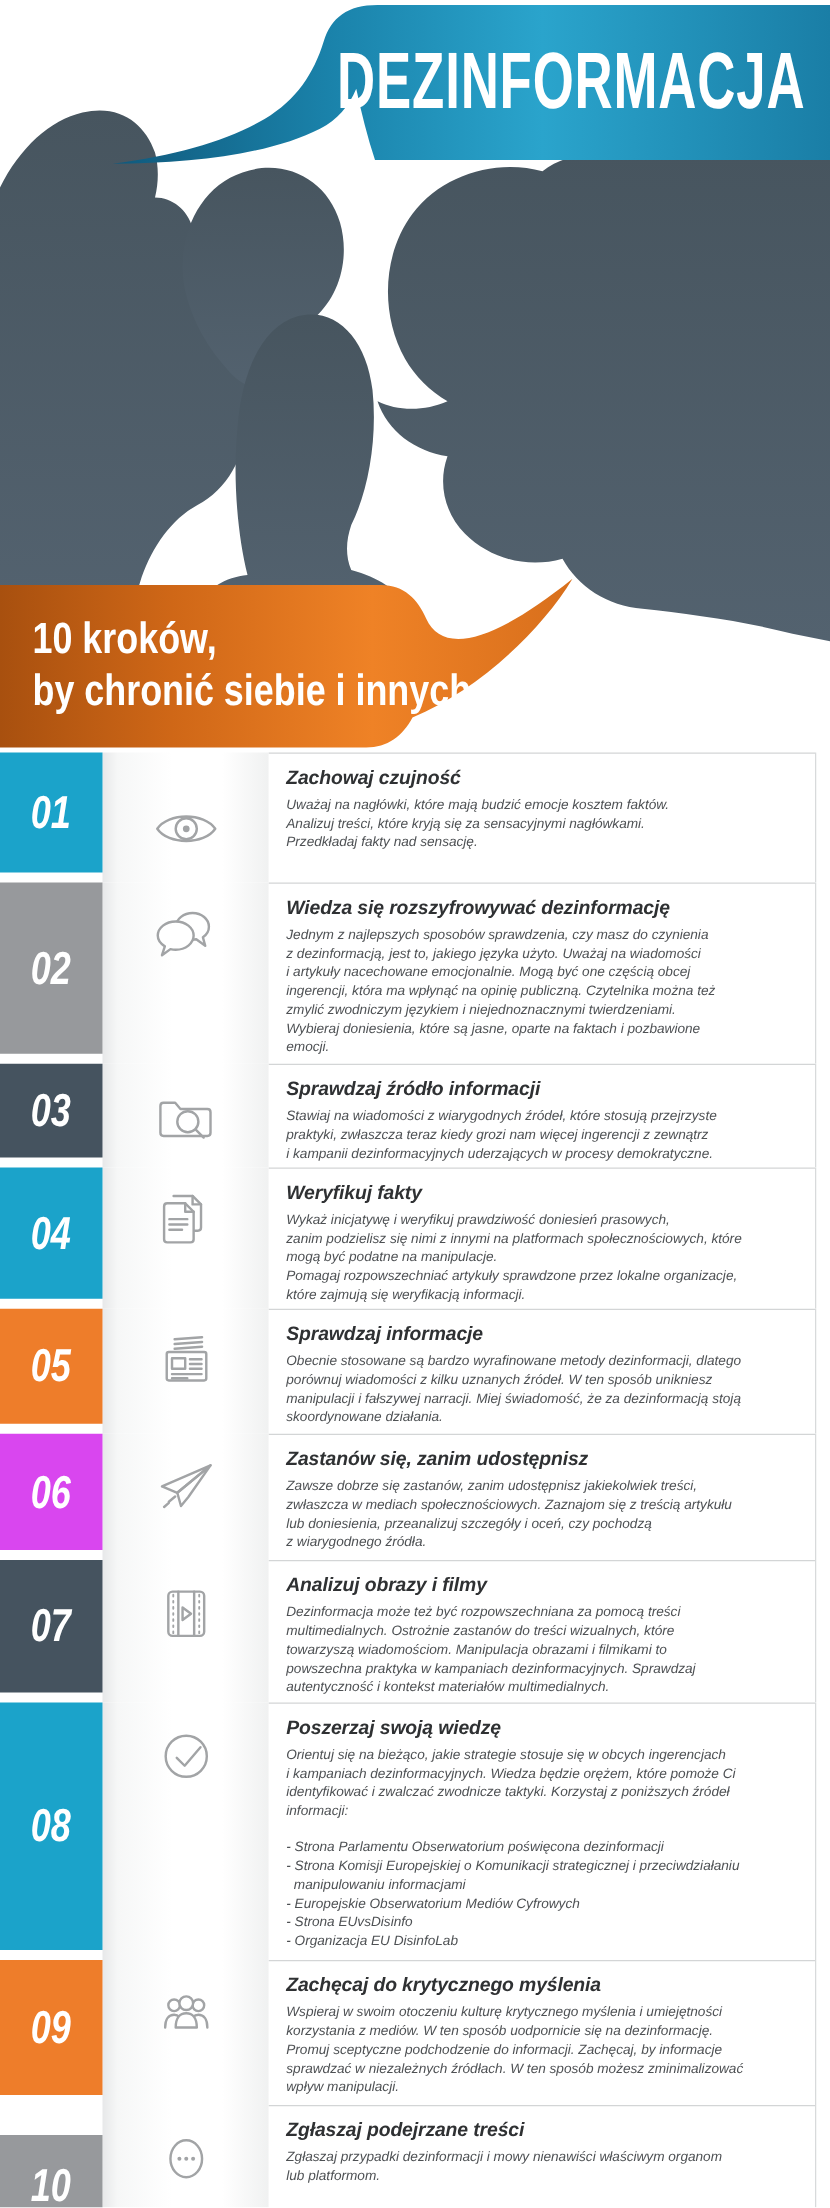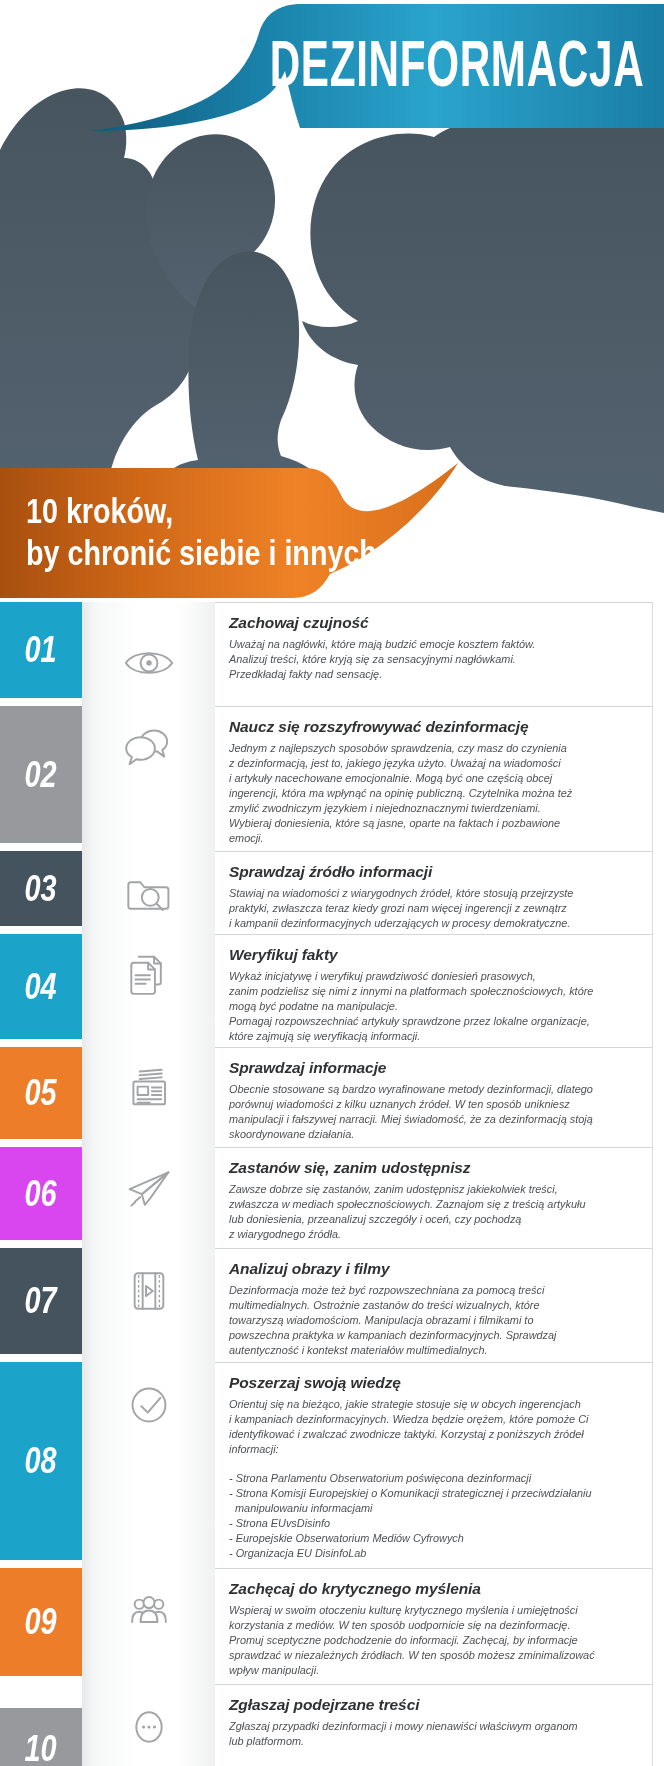--- a/index.html
+++ b/index.html
@@ -118,21 +118,21 @@
             <span>02</span>
           </div>
         </div>
         <div class="icon-cell">
           <svg width="54" height="54" viewBox="0 0 64 64" fill="none" stroke="#a2a4a6" stroke-width="2.3" stroke-linecap="round" stroke-linejoin="round">
             <path d="M38 10 C46.5 10 53.5 15.8 53.5 23 C53.5 27 51.3 30.6 47.8 33 L50 41 L41.5 34.8 C40.4 35 39.2 35.1 38 35.1 C29.5 35.1 22.5 29.3 22.5 22 C22.5 15.8 29.5 10 38 10 Z"></path>
             <path fill="#fff" d="M22 18 C31.4 18 39 24 39 31.4 C39 38.8 31.4 44.8 22 44.8 C20.3 44.8 18.6 44.6 17 44.2 L9 50 L11.7 41.6 C7.6 39.1 5 35.5 5 31.4 C5 24 12.6 18 22 18 Z"></path>
           </svg>
         </div>
         <div class="card">
-          <h3>Naucz się rozszyfrowywać dezinformację</h3>
+          <h3>Wiedza się rozszyfrowywać dezinformację</h3>
           <p>Jednym z najlepszych sposobów sprawdzenia, czy masz do czynienia
 z dezinformacją, jest to, jakiego języka użyto. Uważaj na wiadomości
 i artykuły nacechowane emocjonalnie. Mogą być one częścią obcej
 ingerencji, która ma wpłynąć na opinię publiczną. Czytelnika można też
 zmylić zwodniczym językiem i niejednoznacznymi twierdzeniami.
 Wybieraj doniesienia, które są jasne, oparte na faktach i pozbawione
 emocji.</p>
         </div>
         <div class="right-edge"></div>
       </div>
@@ -266,22 +266,22 @@
         <div class="card">
           <h3>Poszerzaj swoją wiedzę</h3>
           <p>Orientuj się na bieżąco, jakie strategie stosuje się w obcych ingerencjach
 i kampaniach dezinformacyjnych. Wiedza będzie orężem, które pomoże Ci
 identyfikować i zwalczać zwodnicze taktyki. Korzystaj z poniższych źródeł
 informacji:</p>
           <div class="list">
             <p>- Strona Parlamentu Obserwatorium poświęcona dezinformacji</p>
             <p>- Strona Komisji Europejskiej o Komunikacji strategicznej i przeciwdziałaniu
   manipulowaniu informacjami</p>
+            <p>- Europejskie Obserwatorium Mediów Cyfrowych</p>
             <p>- Strona EUvsDisinfo</p>
-            <p>- Europejskie Obserwatorium Mediów Cyfrowych</p>
             <p>- Organizacja EU DisinfoLab</p>
           </div>
         </div>
         <div class="right-edge"></div>
       </div>
       <div class="step-row" style="height: 116px;">
         <div class="num-cell">
           <div class="square" style="background: rgb(238, 125, 42);">
             <span>09</span>
           </div>

